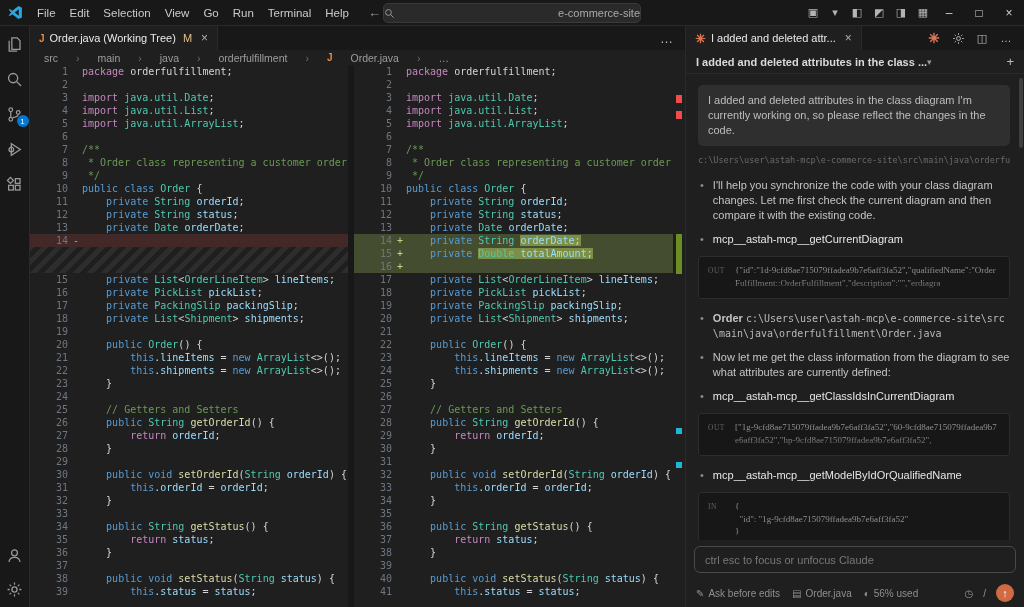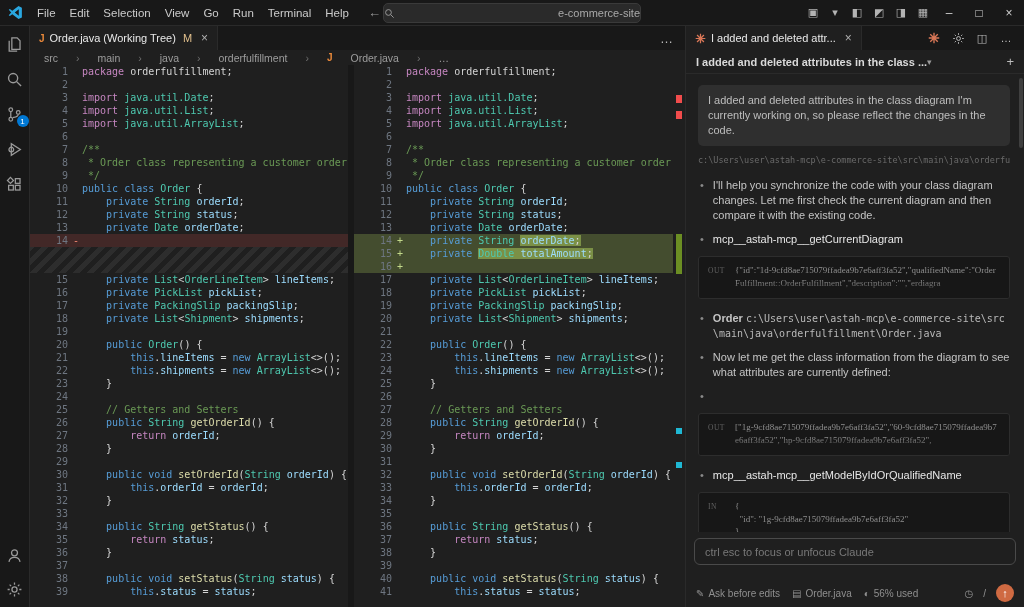--- a/index.html
+++ b/index.html
@@ -80,21 +80,21 @@
   .tool-name{color:#e6e6e6;font-weight:normal}
   .inline-code{font-family:"DejaVu Sans Mono","Liberation Mono",monospace;font-size:10px;color:#b9b9b9;word-break:break-all}
   .code-block{position:relative;background:#171717;border:1px solid #2d2d2d;border-radius:3px;
     margin:4px 0 12px;padding:7px 10px 9px 36px;font-family:Liberation Serif, serif;
     font-size:9px;line-height:12.5px;color:#8f8f8f;max-height:62px;overflow:hidden}
   .io-label{position:absolute;left:9px;top:8px;font-size:7.5px;color:#626262;letter-spacing:.5px}
   .cb-text{word-break:break-all;white-space:pre-wrap}
   .code-block.fade::after{content:"";position:absolute;left:0;right:0;bottom:0;height:18px;
     background:linear-gradient(rgba(23,23,23,0),#171717)}
   .chat-scrollthumb{position:absolute;right:1px;top:4px;width:4px;height:70px;background:#3f3f3f;border-radius:2px}
-  .chat-input{margin:6px 8px 16px;height:27px;border:1px solid #4a4a4a;border-radius:6px;display:flex;
+  .chat-input{margin:6px 8px 8px;height:27px;border:1px solid #4a4a4a;border-radius:6px;display:flex;
     align-items:center;padding:0 10px;color:#787878;font-size:11px;background:#1f1f1f;flex:none}
   .chat-status{height:26px;display:flex;align-items:center;padding:0 10px 2px;font-size:10px;color:#8f8f8f;gap:12px;flex:none}
   .sb-item{display:flex;align-items:center;gap:4px;white-space:nowrap}
   .sb-right{margin-left:auto;display:flex;align-items:center;gap:10px}
   .send-btn{width:18px;height:18px;border-radius:50%;background:#cf6a42;color:#fff;display:flex;
     align-items:center;justify-content:center;font-size:11px}
 </style>
 </head>
 <body>
 
@@ -364,20 +364,21 @@
           <div class="bullet-row">
             <span class="bullet-dot">•</span>
             <span><b>Order</b> <span class="inline-code">c:\Users\user\astah-mcp\e-commerce-site\src\main\java\orderfulfillment\Order.java</span></span>
           </div>
           <div class="bullet-row">
             <span class="bullet-dot">•</span>
             <span>Now let me get the class information from the diagram to see what attributes are currently defined:</span>
           </div>
           <div class="bullet-row">
             <span class="bullet-dot">•</span>
+            <span class="tool-name">mcp__astah-mcp__getClassIdsInCurrentDiagram</span>
           </div>
           <div class="code-block fade">
             <span class="io-label">OUT</span>
             <div class="cb-text">["1g-9cfd8ae715079ffadea9b7e6aff3fa52","60-9cfd8ae715079ffadea9b7e6aff3fa52","hp-9cfd8ae715079ffadea9b7e6aff3fa52",</div>
           </div>
           <div class="bullet-row">
             <span class="bullet-dot">•</span>
             <span class="tool-name">mcp__astah-mcp__getModelByIdOrQualifiedName</span>
           </div>
           <div class="code-block">

